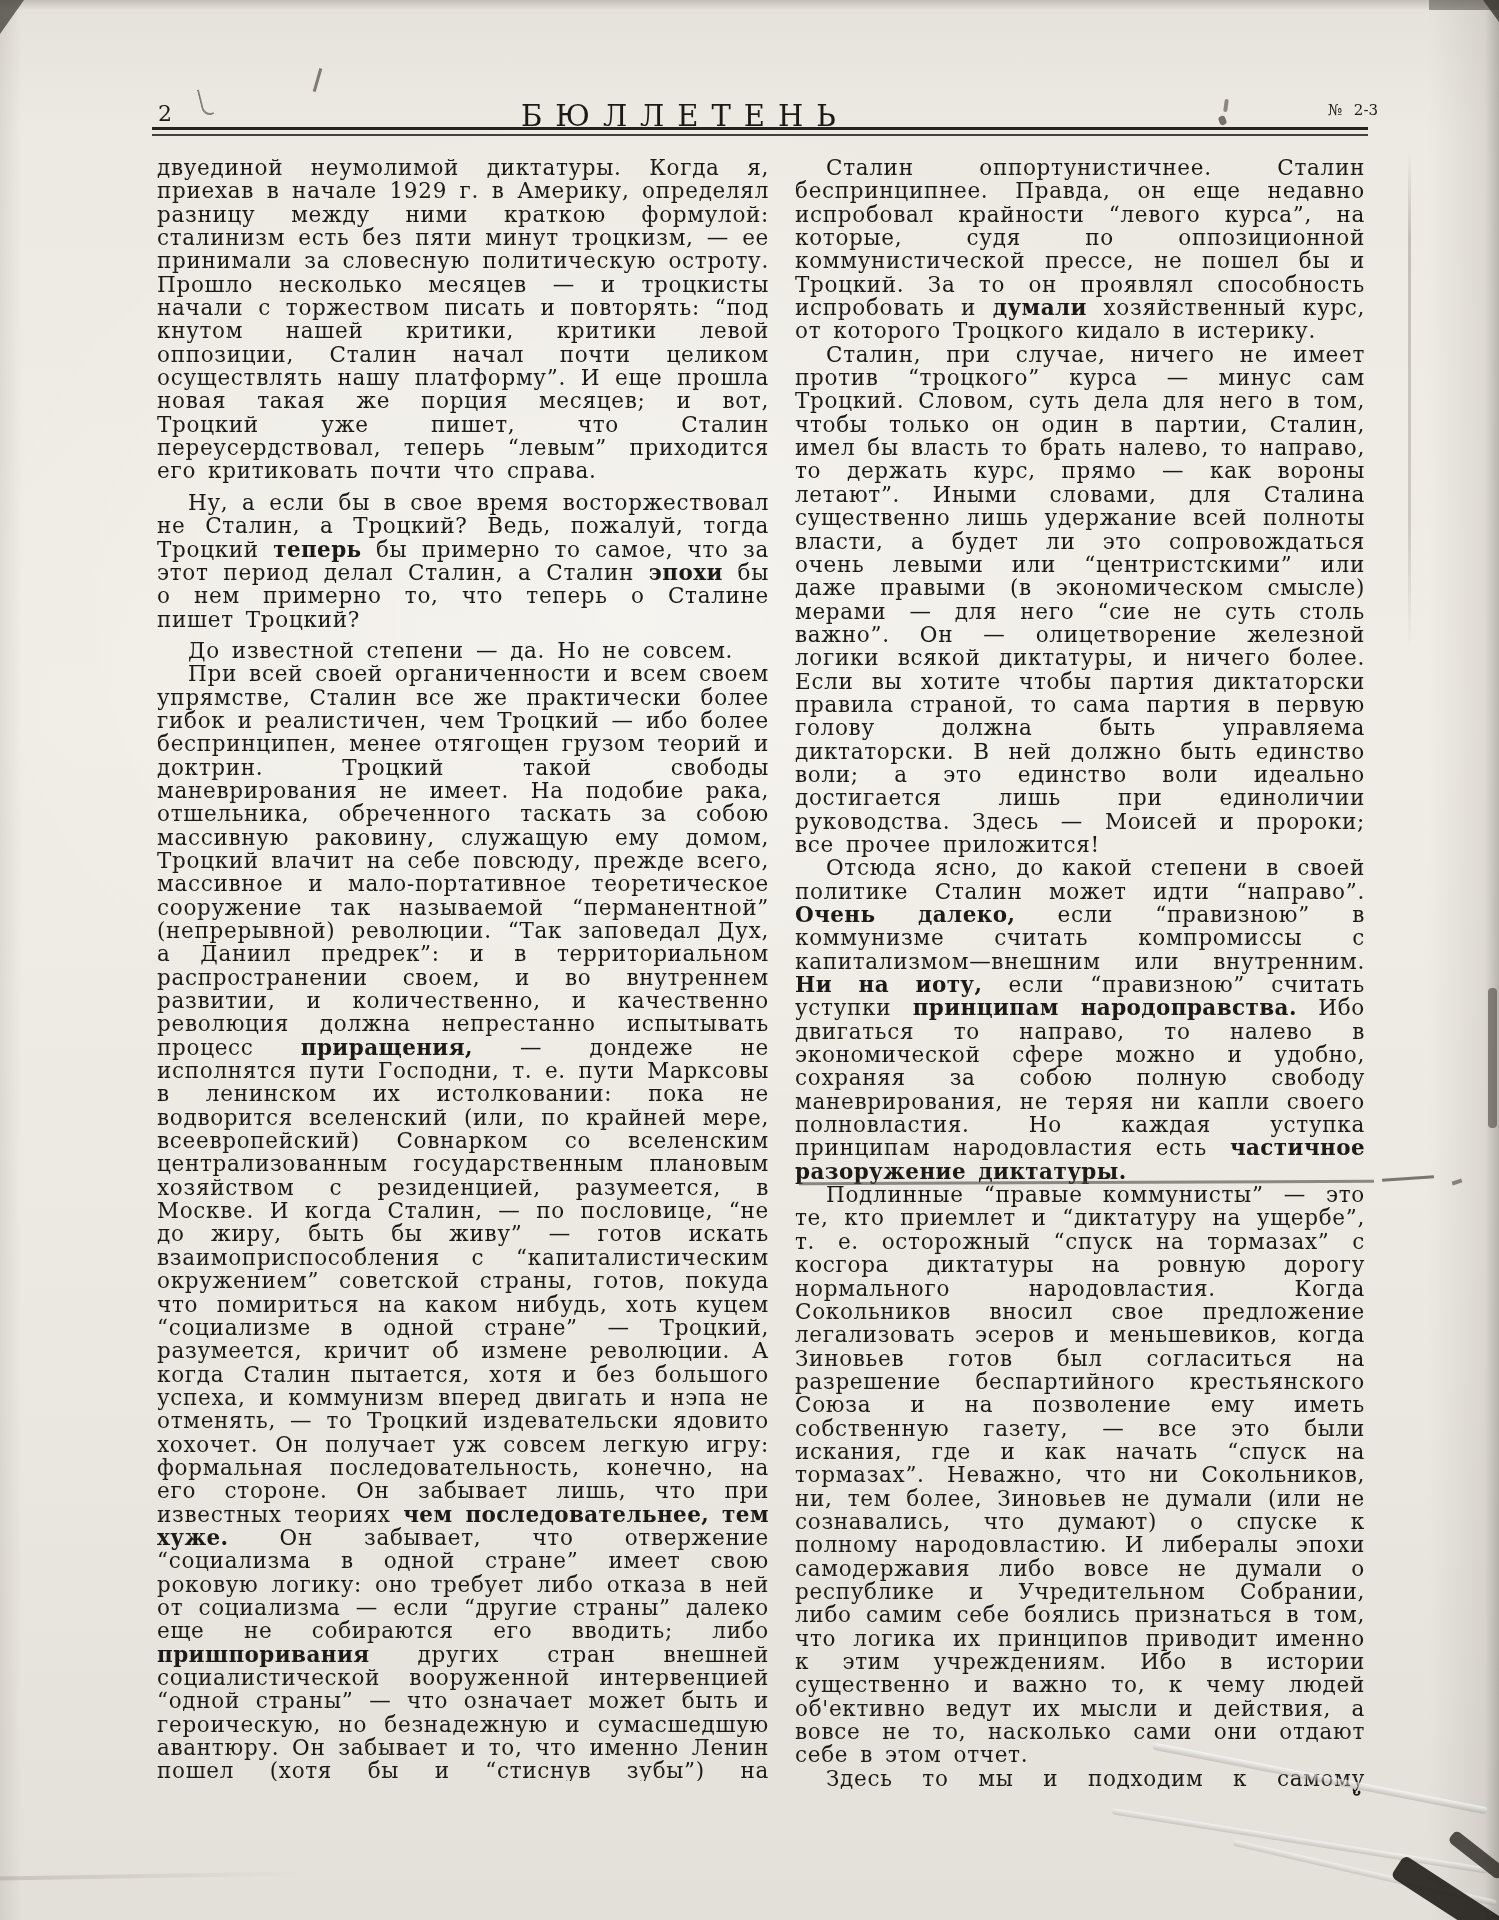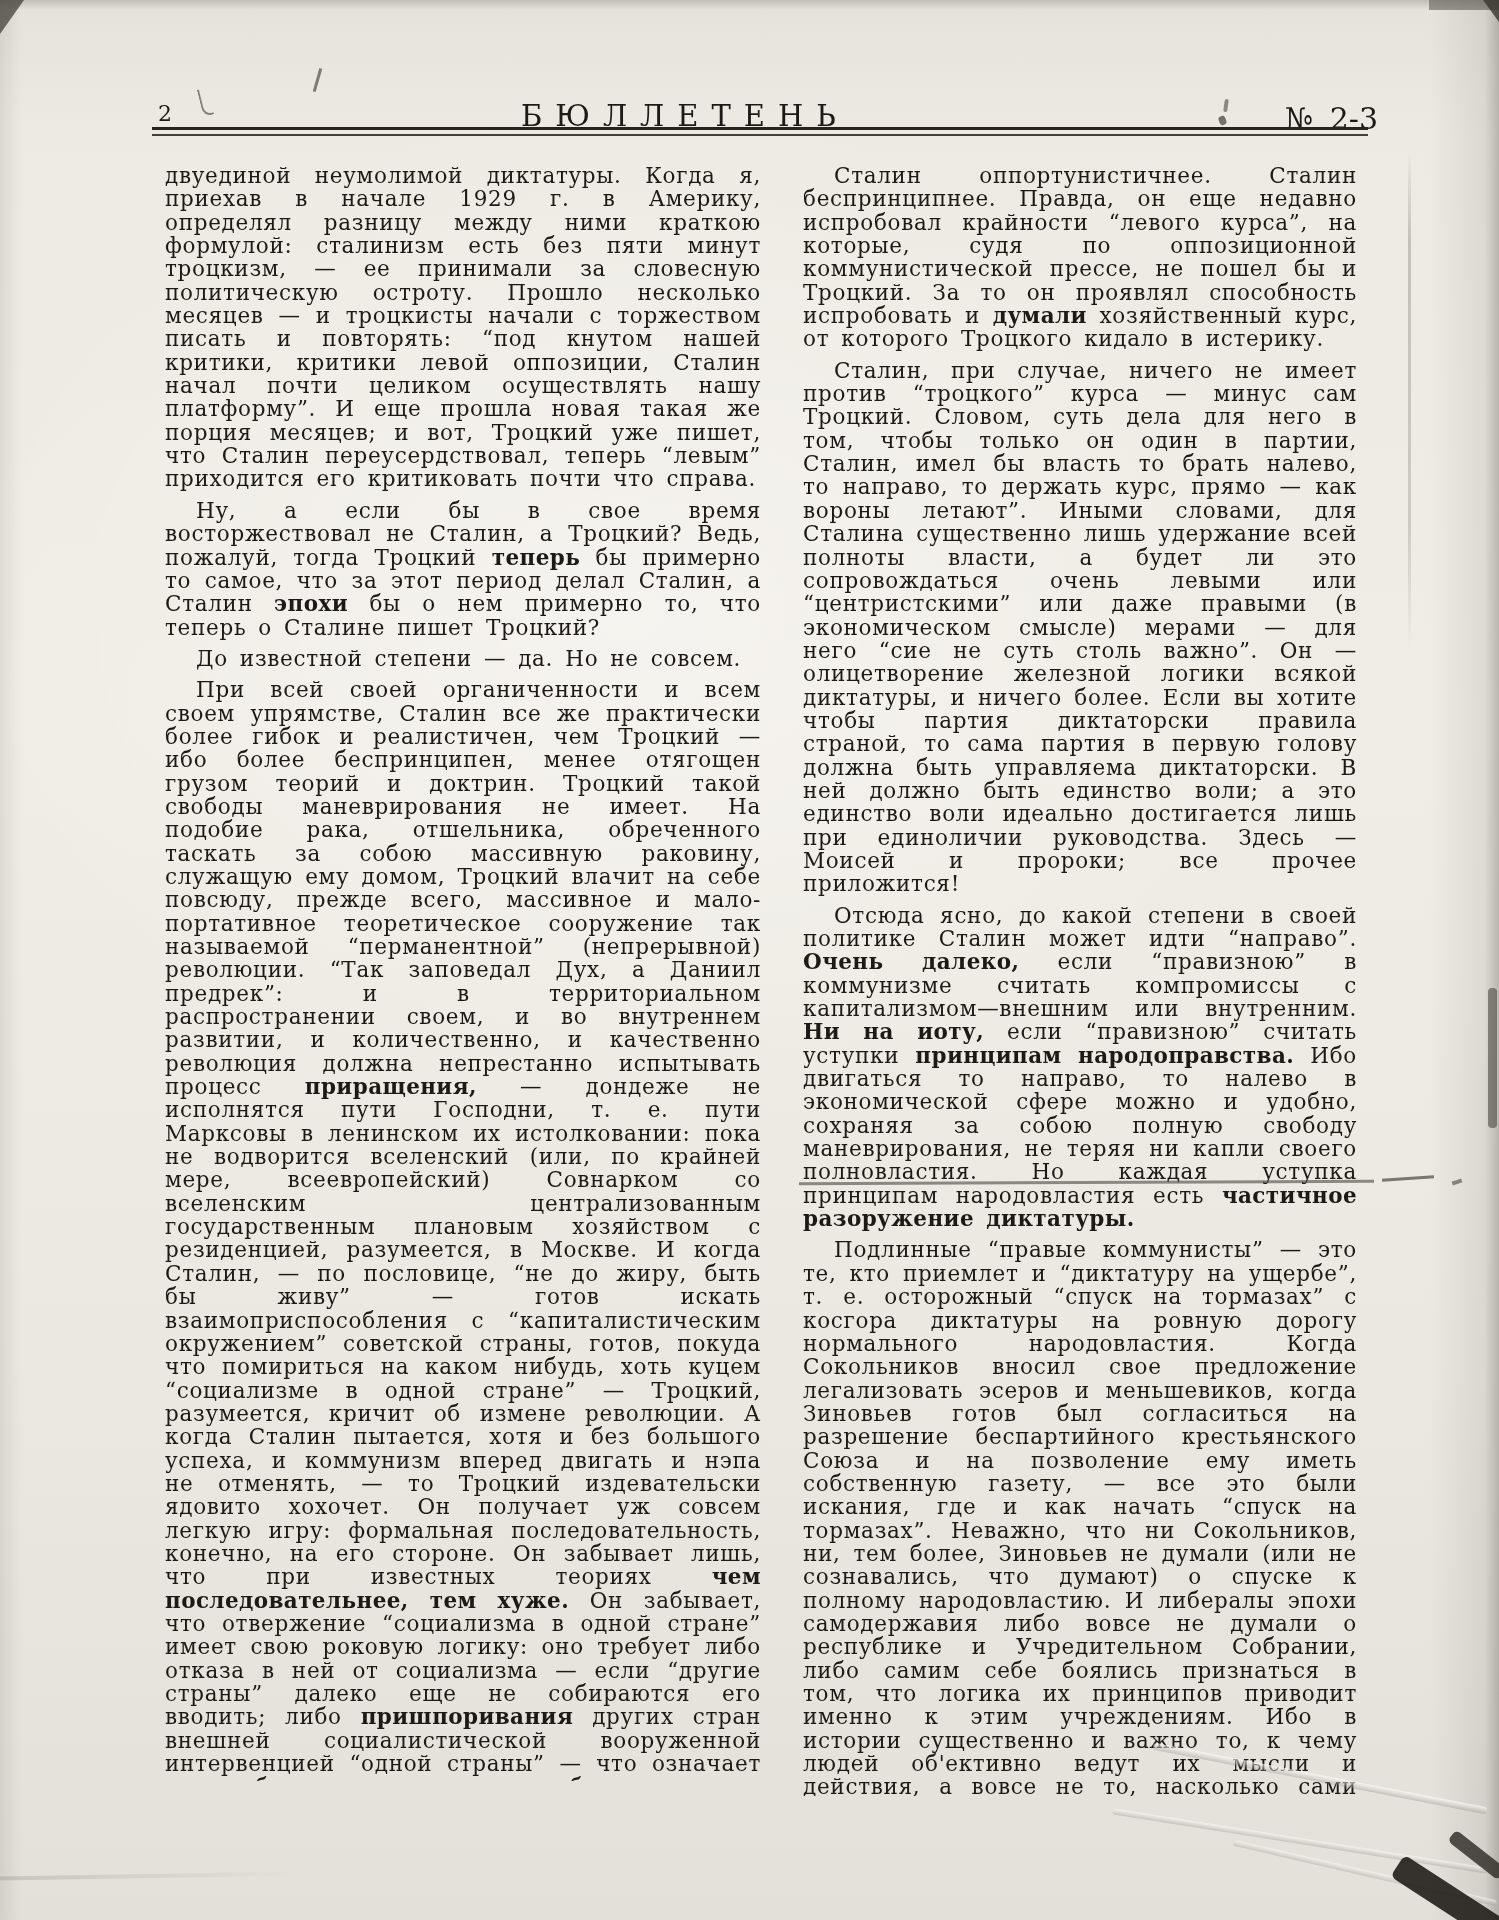--- a/index.html
+++ b/index.html
@@ -14,35 +14,35 @@
       radial-gradient(ellipse 1100px 850px at 42% 32%, rgba(255,255,255,0.38), rgba(255,255,255,0) 62%),
       linear-gradient(90deg, rgba(70,65,58,0.10) 0, rgba(70,65,58,0) 22px),
       linear-gradient(270deg, rgba(60,56,50,0.30) 0, rgba(90,85,78,0.12) 14px, rgba(90,85,78,0) 70px),
       linear-gradient(180deg, rgba(70,65,58,0.22) 0, rgba(70,65,58,0) 10px),
       linear-gradient(180deg, #e5e2db 0%, #edeae3 7%, #f0ede6 38%, #ebe8e1 72%, #e3e0d9 100%);
   }
   
   .hdr{position:absolute;top:0;left:0;width:100%;height:150px;}
   .page-num{position:absolute;left:158px;top:101px;font-size:22px;}
   .journal-title{position:absolute;left:521px;top:99px;font-size:29px;letter-spacing:13px;white-space:nowrap;}
-  .issue-num{position:absolute;right:121px;top:101px;font-size:30px;word-spacing:7px;white-space:nowrap;}
+  .issue-num{position:absolute;right:121px;top:101px;font-size:15px;word-spacing:7px;white-space:nowrap;}
   .rule{position:absolute;left:152px;width:1216px;background:#26221d;}
   .rule.thick{top:127px;height:3px;}
   .rule.thin{top:134px;height:2px;opacity:.85;}
   
   .col{
     position:absolute;top:156px;
     font-size:21.5px;line-height:23.35px;
     text-align:justify;
     letter-spacing:.7px;word-spacing:4.5px;
     overflow:hidden;
   }
   .col-left{left:157px;width:612px;height:1625px;}
   .col-right{left:795px;width:570px;height:1640px;}
-  .para{margin:8px;text-indent:31px;}
+  .para{margin:0;text-indent:31px;}
   .para.no-indent{text-indent:0;}
   .para.gap{margin-top:8px;}
   .para b{font-weight:bold;letter-spacing:.4px;}
   
   .artifact{position:absolute;pointer-events:none;}
   .corner-tl{left:0;top:0;width:24px;height:34px;background:#423e38;clip-path:polygon(0 0,100% 0,0 100%);opacity:.75;}
   .corner-tr{right:0;top:0;width:70px;height:10px;background:#4a463f;opacity:.5;}
   .corner-tr2{right:0;top:0;width:16px;height:22px;background:#3a3630;clip-path:polygon(100% 0,0 0,100% 100%);opacity:.8;}
   .pen-hook{left:200px;top:88px;width:9px;height:26px;border-left:2.5px solid #4f4a42;border-bottom:2px solid #4f4a42;border-bottom-left-radius:9px;transform:rotate(-14deg);opacity:.65;}
   .pen-slash{left:316px;top:68px;width:2.5px;height:24px;background:#514c44;transform:rotate(16deg);opacity:.7;}

